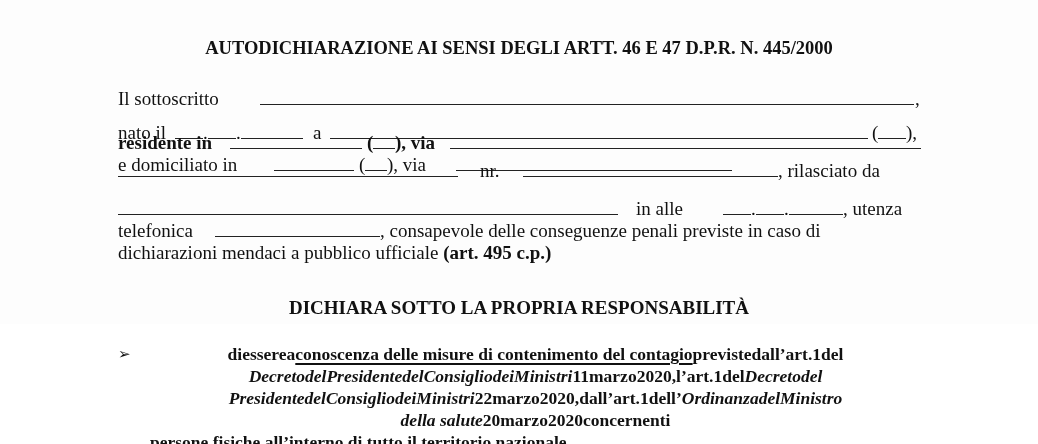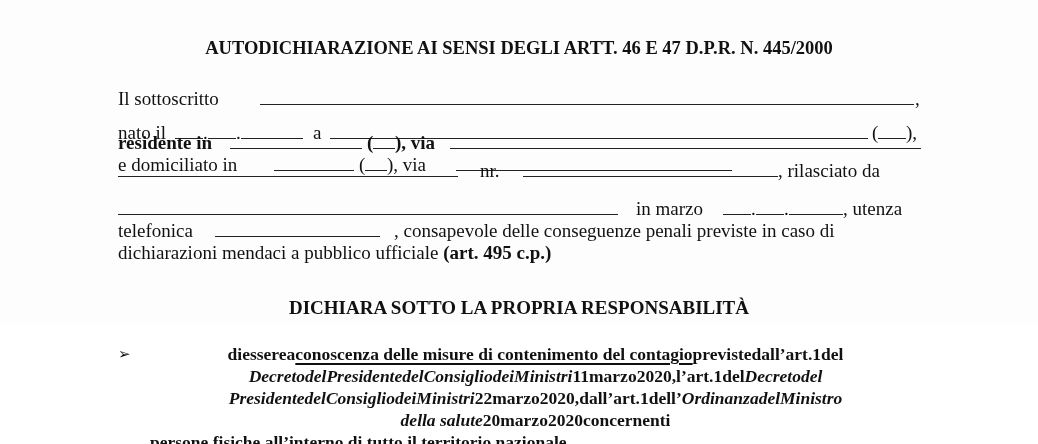--- a/index.html
+++ b/index.html
@@ -128,33 +128,33 @@
 
   <div class="line" style="top:160px;">
     <span class="blank" style="left:0; width:340px;"></span>
     <span class="t" style="left:362px;">nr.</span>
     <span class="blank" style="left:405px; width:255px;"></span>
     <span class="t" style="left:660px;">,    rilasciato    da</span>
   </div>
 
   <div class="line" style="top:198px;">
     <span class="blank" style="left:0; width:500px;"></span>
-    <span class="t" style="left:518px;">in    marzo</span>
+    <span class="t" style="left:518px;">in    alle</span>
     <span class="blank" style="left:605px; width:28px;"></span>
     <span class="t" style="left:633px;">.</span>
     <span class="blank" style="left:638px; width:28px;"></span>
     <span class="t" style="left:666px;">.</span>
     <span class="blank" style="left:671px; width:54px;"></span>
     <span class="t" style="left:725px;">,    utenza</span>
   </div>
 
   <div class="line" style="top:220px;">
     <span class="t" style="left:0;">telefonica</span>
     <span class="blank" style="left:97px; width:165px;"></span>
-    <span class="t" style="left:276px;font-family:Liberation Serif, serif;">,  consapevole  delle  conseguenze  penali  previste  in  caso  di</span>
+    <span class="t" style="left:262px;font-family:Liberation Serif, serif;">,  consapevole  delle  conseguenze  penali  previste  in  caso  di</span>
   </div>
 
   <div class="line" style="top:242px;">
     <span class="t" style="left:0;">
       <span>dichiarazioni mendaci a pubblico ufficiale </span><b>(art. 495 c.p.)</b>
     </span>
   </div>
 
   <div class="title title-dichiara">DICHIARA SOTTO LA PROPRIA RESPONSABILITÀ</div>
 

